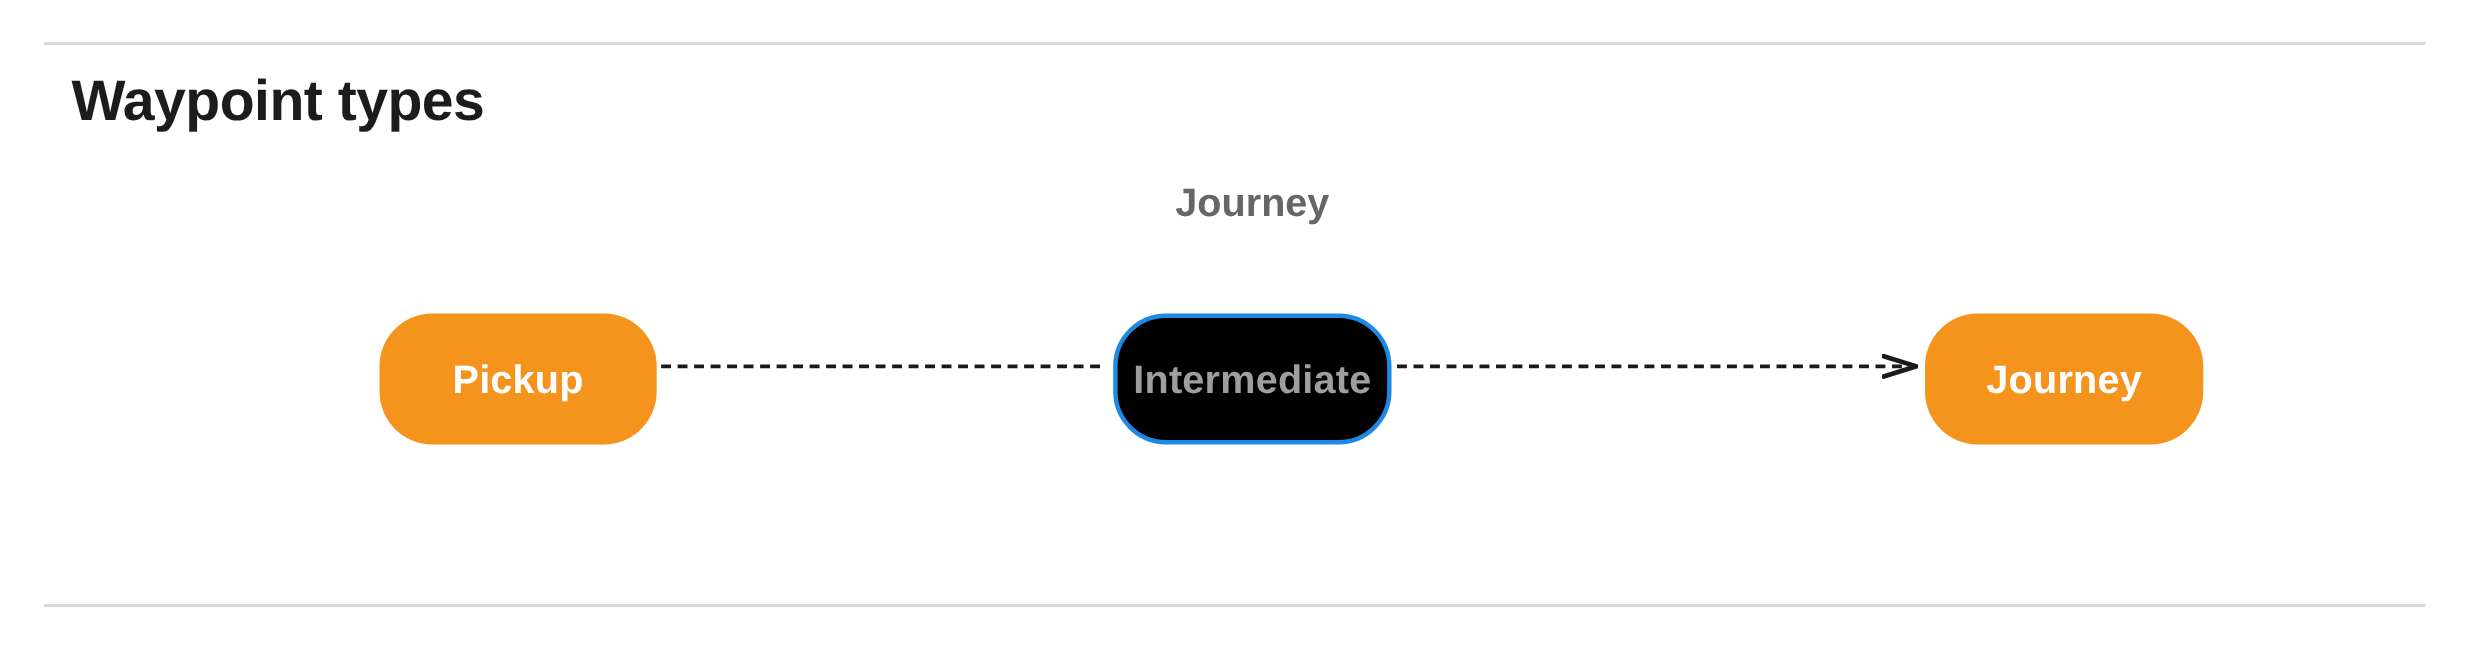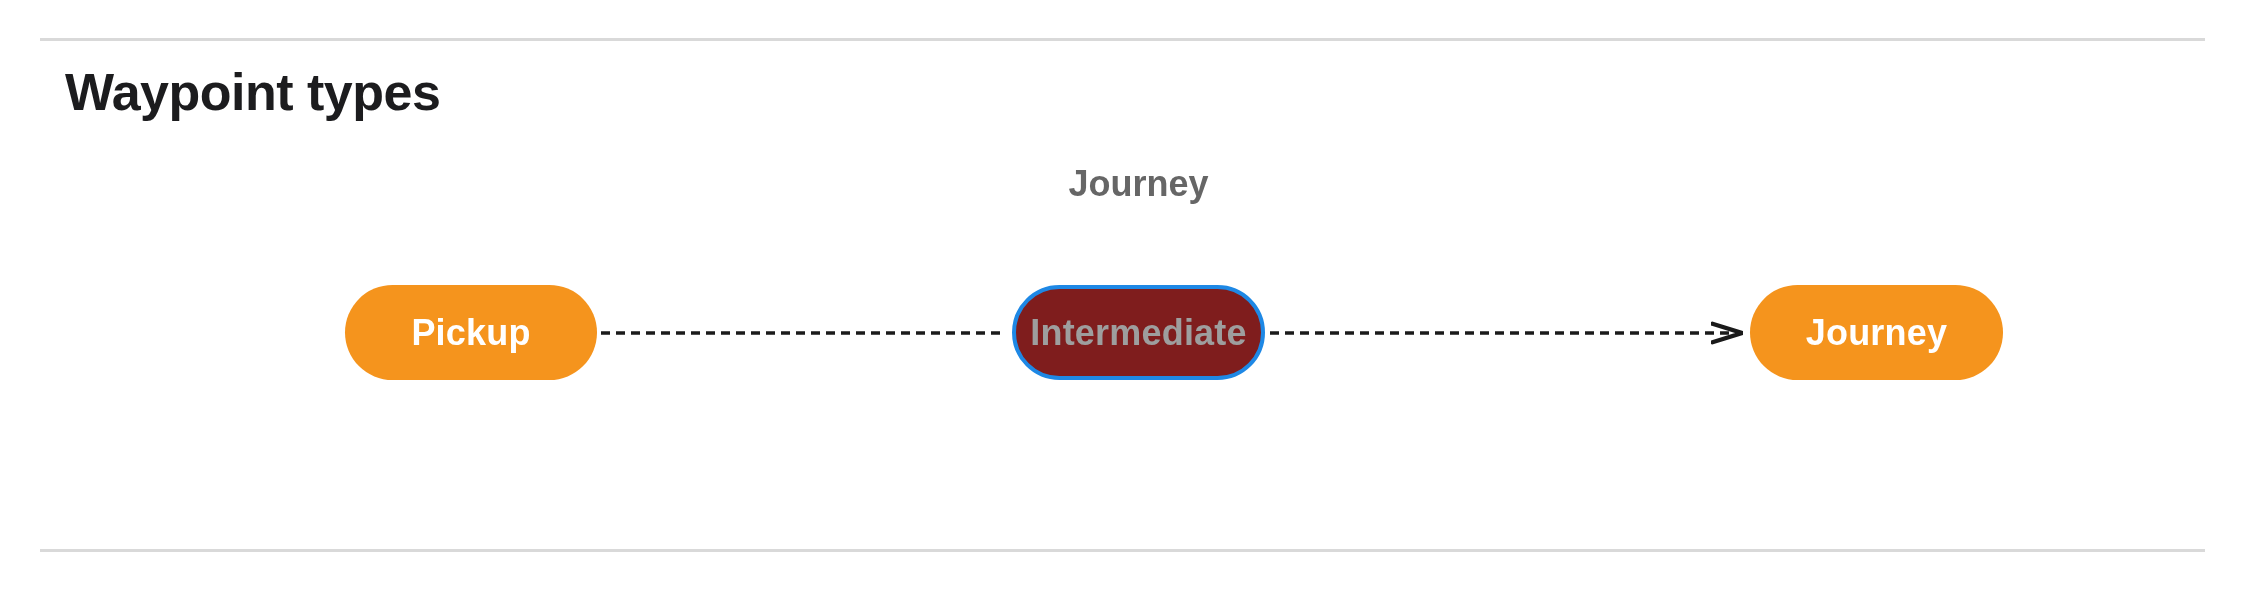--- a/index.html
+++ b/index.html
@@ -45,36 +45,36 @@
     text-align: center;
     font-size: 36px;
     font-weight: bold;
     color: var(--label-text, #666666);
     line-height: 1.1;
   }
 
   .node {
     position: absolute;
     top: 285px;
-    height: 95px;
+    height: 119px;
     border-radius: 48px;
     display: flex;
     align-items: center;
     justify-content: center;
     font-size: 36px;
     font-weight: bold;
     box-sizing: border-box;
     letter-spacing: 0.2px;
   }
   .node.terminal {
     background: var(--endpoint-fill, #f5941d);
     color: var(--endpoint-text, #ffffff);
   }
   .node.intermediate {
-    background: #7f1d1d;
+    background: #000000;
     border: 4px solid var(--intermediate-border, #1e88e5);
     color: var(--intermediate-text, #9e9e9e);
   }
   #node-pickup        { left: 345px;  width: 252px; }
   #node-intermediate  { left: 1012px; width: 253px; }
   #node-dropoff       { left: 1750px; width: 253px; }
 
   .connector-svg {
     position: absolute;
     inset: 0;

